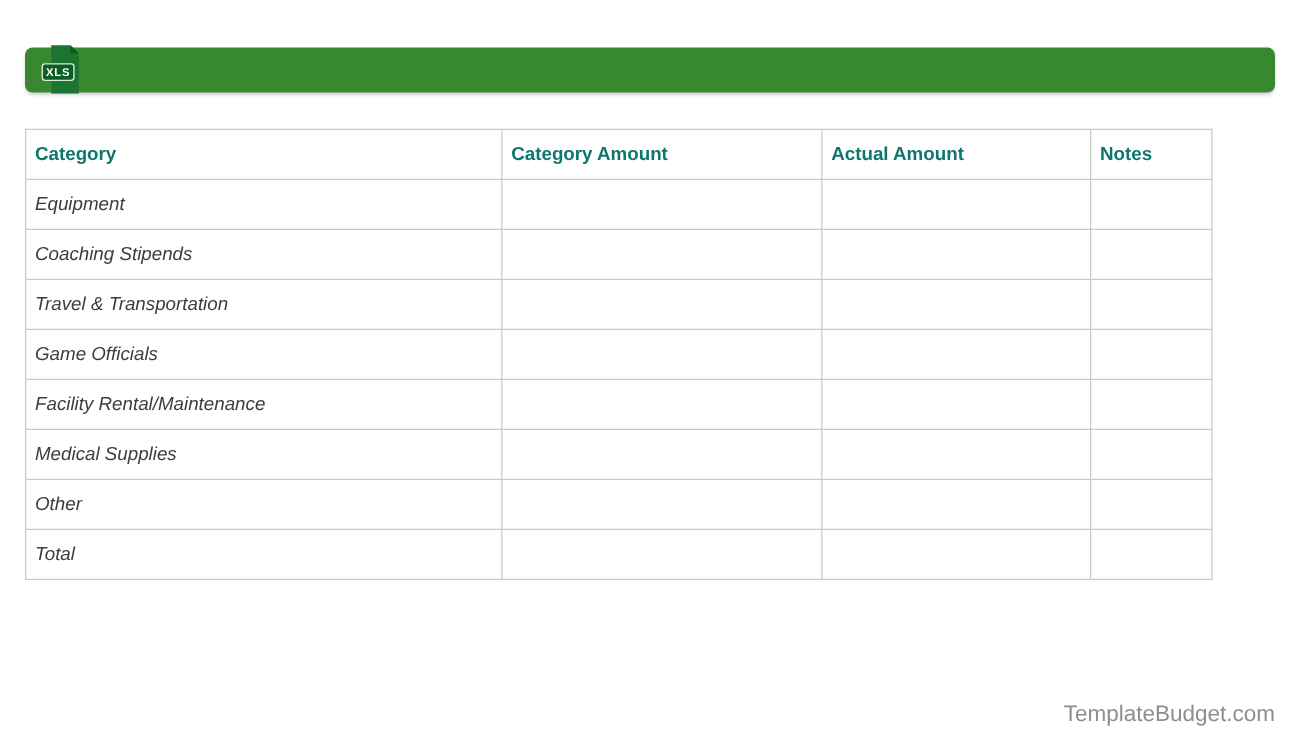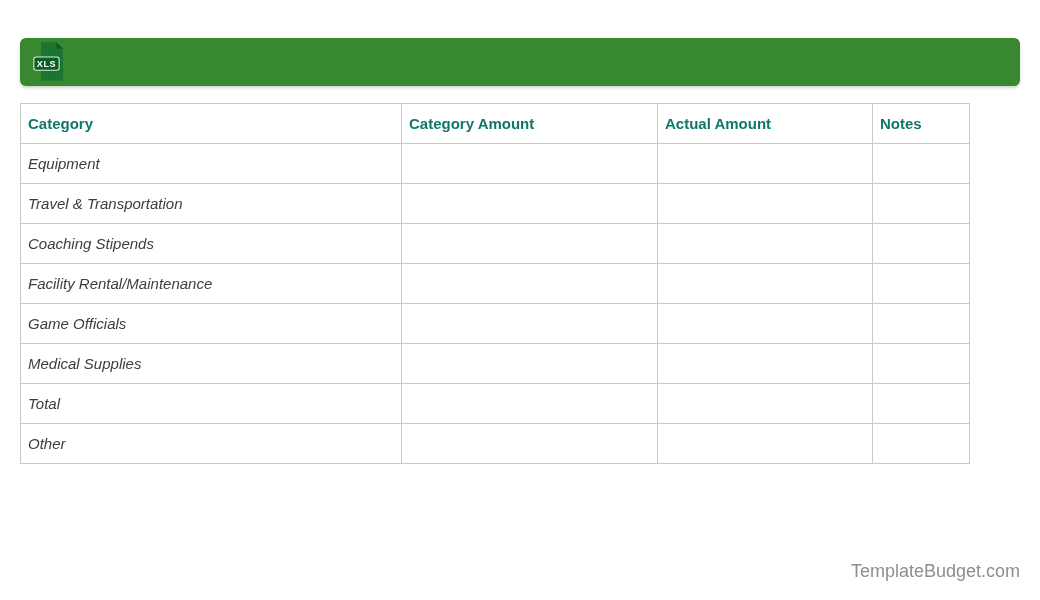--- a/index.html
+++ b/index.html
@@ -11,21 +11,21 @@
     overflow: hidden;
     position: relative;
   }
 
   
   .banner {
     position: absolute;
     left: 20px;
     top: 38px;
     width: 1000px;
-    height: 48px;
+    height: 36px;
     background: #37882e;
     border-radius: 6px;
     display: flex;
     align-items: center;
     box-shadow: 0 2px 3px rgba(0,0,0,0.18);
   }
   .file-icon {
     width: 44px;
     height: 44px;
     margin-left: 10px;
@@ -110,57 +110,57 @@
     </tr>
   </thead>
   <tbody>
     <tr>
       <td>Equipment</td>
       <td></td>
       <td></td>
       <td></td>
     </tr>
     <tr>
+      <td>Coaching Stipends</td>
+      <td></td>
+      <td></td>
+      <td></td>
+    </tr>
+    <tr>
       <td>Travel &amp; Transportation</td>
       <td></td>
       <td></td>
       <td></td>
     </tr>
     <tr>
-      <td>Coaching Stipends</td>
+      <td>Game Officials</td>
       <td></td>
       <td></td>
       <td></td>
     </tr>
     <tr>
       <td>Facility Rental/Maintenance</td>
       <td></td>
       <td></td>
       <td></td>
     </tr>
     <tr>
-      <td>Game Officials</td>
+      <td>Medical Supplies</td>
       <td></td>
       <td></td>
       <td></td>
     </tr>
     <tr>
-      <td>Medical Supplies</td>
+      <td>Other</td>
       <td></td>
       <td></td>
       <td></td>
     </tr>
     <tr>
       <td>Total</td>
       <td></td>
       <td></td>
       <td></td>
     </tr>
-    <tr>
-      <td>Other</td>
-      <td></td>
-      <td></td>
-      <td></td>
-    </tr>
   </tbody>
 </table>
 
 <div class="footer-mark">TemplateBudget.com</div>
 
 </body></html>

